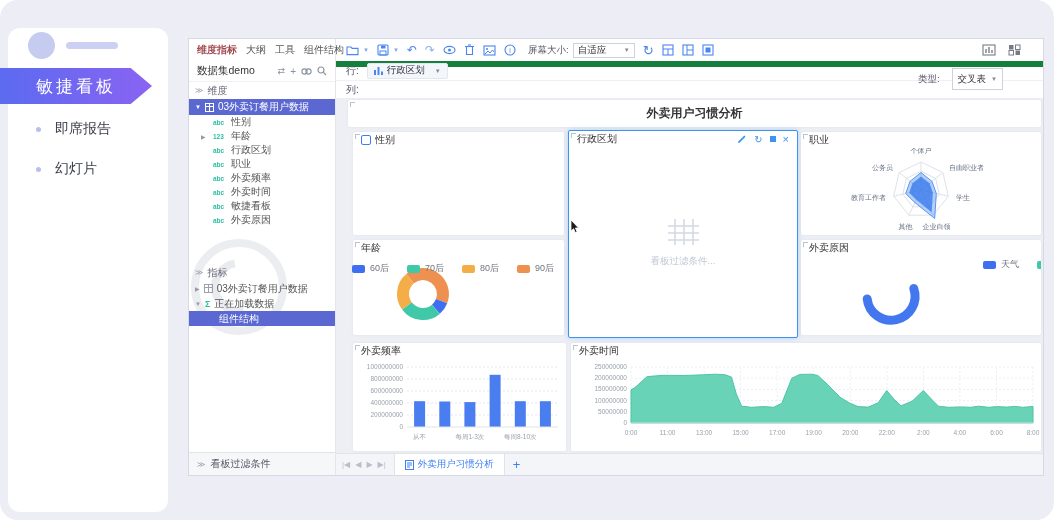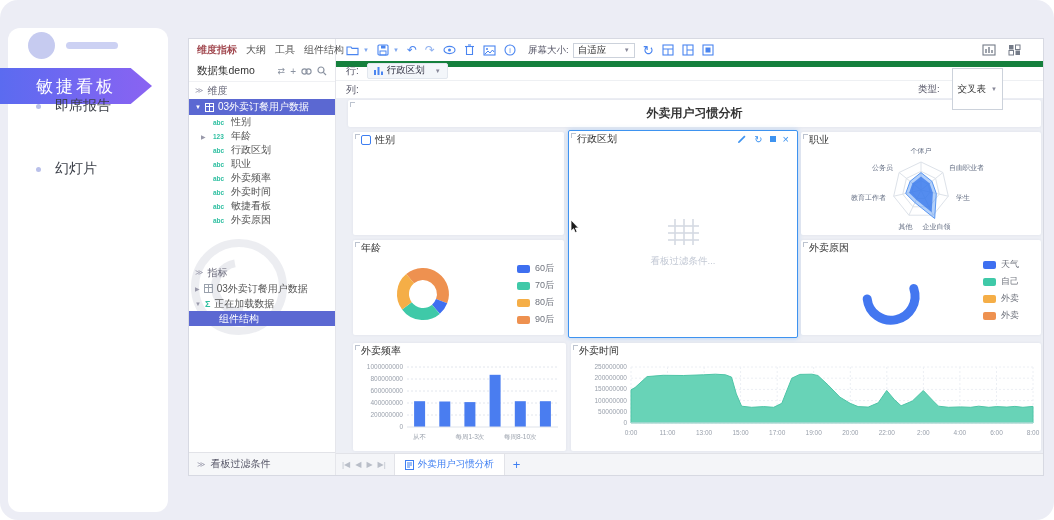--- a/index.html
+++ b/index.html
@@ -60,21 +60,21 @@
   
   .canvas{position:absolute;left:147px;top:22px;right:0;bottom:0}
   .shelfrow1{height:19px;border-bottom:1px solid #eef0f3;display:flex;align-items:center;padding:0 10px;gap:8px;
              font-size:10px;color:#556}
   .pill{display:flex;align-items:center;gap:4px;background:#f3f6fa;border:1px solid #e2e7ee;border-radius:2px;
         height:14px;padding:0 6px;font-size:9.5px;color:#334}
   .pill .caret{font-size:6px;color:#889;margin-left:6px}
   .shelfrow2{height:17px;border-bottom:1px solid #e5e6eb;display:flex;align-items:center;padding:0 10px;
              font-size:10px;color:#556}
   .typebox{position:absolute;top:7px;right:40px;display:flex;align-items:center;gap:12px;font-size:9.5px;color:#556;z-index:4}
-  .typesel{border:1px solid #ccd2db;height:16px;padding:12px 5px;display:flex;align-items:center;gap:5px;color:#333;background:#fff}
+  .typesel{border:1px solid #ccd2db;height:16px;padding:2px 5px;display:flex;align-items:center;gap:5px;color:#333;background:#fff}
   .typesel .caret{font-size:6px;color:#889}
   .dashboard{position:absolute;left:0;right:0;top:37px;bottom:22px;background:#edeff5;overflow:hidden}
   .card{position:absolute;background:#fff;border-radius:2px;box-shadow:0 0 3px rgba(40,60,100,.07)}
   .card::before{content:"";position:absolute;left:2px;top:2px;width:4px;height:4px;
                 border-left:1px solid #bcc3cf;border-top:1px solid #bcc3cf}
   .card-head{height:16px;display:flex;align-items:center;padding:0 8px;gap:4px;font-size:10px;color:#333}
   .card-body{position:absolute;left:0;right:0;top:16px;bottom:0}
   .c-title{left:12px;top:2px;width:693px;height:27px;display:flex;align-items:center;justify-content:center;
            font-size:12px;font-weight:bold;color:#333}
   .c-gender{left:17px;top:34px;width:211px;height:103px}
@@ -83,21 +83,21 @@
   .c-age{left:17px;top:142px;width:211px;height:95px}
   .c-reason{left:465px;top:142px;width:240px;height:95px;overflow:hidden}
   .c-frequency{left:17px;top:245px;width:213px;height:108px}
   .c-time{left:235px;top:245px;width:470px;height:108px}
   .type-icon{width:8px;height:8px;border:1.5px solid #3d7ef2;border-radius:2px;flex:none}
   .rh{margin-left:auto;display:flex;gap:7px;color:#3e93f0;align-items:center;font-size:10px}
   .rh .sq{width:6px;height:6px;background:#3e93f0}
   .rh .x{font-size:11px}
   .load-wrap{position:absolute;inset:16px 0 0 0;display:flex;flex-direction:column;align-items:center;
              justify-content:center;gap:8px;color:#c2c8d4;font-size:9.5px}
-  .legend{position:absolute;display:flex;flex-direction:column;gap:4px;z-index:2}
+  .legend{position:absolute;display:flex;flex-direction:row;gap:18px;z-index:2}
   .legend .li{display:flex;align-items:center;gap:5px;font-size:9px;color:#70747e;white-space:nowrap}
   .legend .sw{width:13px;height:8px;border-radius:2px;flex:none}
   .lg-age{right:10px;top:22px}
   .lg-reason{left:182px;top:18px;width:70px}
   .cursor{position:absolute;left:1px;top:88px;z-index:5}
   .tabbar{position:absolute;left:0;right:0;bottom:0;height:22px;background:#f4f5f8;border-top:1px solid #e2e3e8;
           display:flex;align-items:center;padding:0 6px;font-size:8px;color:#b9bec8;box-sizing:border-box}
   .nav{display:flex;gap:5px;align-items:center}
   .tab-active{height:21px;background:#fff;display:flex;align-items:center;gap:4px;padding:0 10px;color:#3d7ef2;
               font-size:9.5px;border-left:1px solid #e2e3e8;border-right:1px solid #e2e3e8;margin-left:8px}
@@ -109,21 +109,21 @@
 <body>
 
 <div class="frame">
 
   <div class="side-card">
     <div class="avatar"></div>
     <div class="avatar-line"></div>
     <div class="badge">
       <span>敏捷看板</span>
     </div>
-    <div class="side-item" style="top:69px">
+    <div class="side-item" style="top:92px">
       <span class="dot"></span>
       <span>即席报告</span>
     </div>
     <div class="side-item" style="top:132px">
       <span class="dot"></span>
       <span>幻灯片</span>
     </div>
   </div>
 
   <div class="app">

